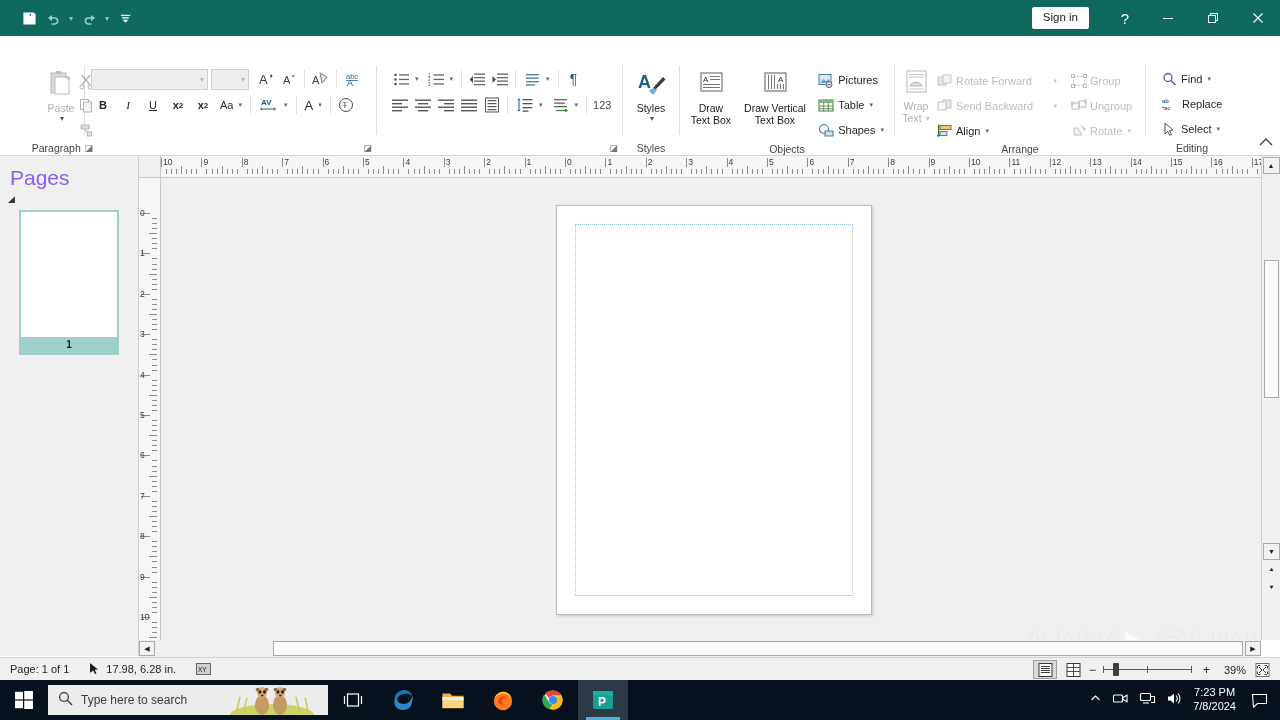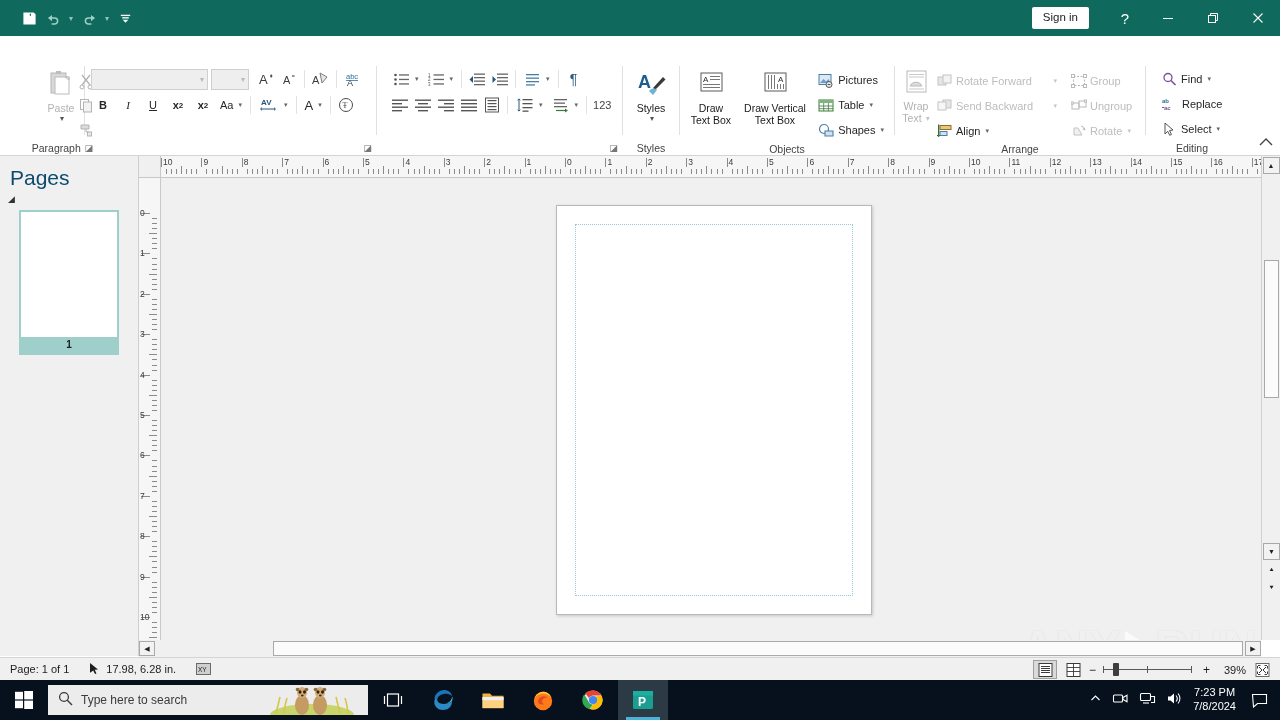--- a/index.html
+++ b/index.html
@@ -91,21 +91,21 @@
     padding-right:3px;
   }
   .combo .cv { font-size:8px; color:#b9b9b9; }
 
   
   .pages-panel {
     position:absolute; left:0; top:156px; width:139px; height:500px;
     background:#f0f0f0; border-right:1px solid #cfcfcf;
   }
   .pages-title {
-    color:#0c4a6e; font-size:21px; padding:10px 0 0 10px; font-weight:normal;
+    color:#8b5cf6; font-size:21px; padding:10px 0 0 10px; font-weight:normal;
   }
   .collapse-arrow { padding:4px 0 0 8px; color:#333; font-size:9px; }
   .thumb-wrap {
     margin:6px 0 0 19px; width:100px; background:#9ecfca; padding:2px;
   }
   .thumb-page { background:#ffffff; height:125px; }
   .thumb-num { text-align:center; font-size:10px; color:#1d1d1d; padding:2px 0 3px; font-weight:bold; }
 
   
   .ruler-corner {
@@ -186,21 +186,21 @@
   }
   .wm-tri { width:0;height:0;border-left:26px solid rgba(255,255,255,.72); border-top:16px solid transparent; border-bottom:16px solid transparent; }
 
   
   .taskbar {
     position:absolute; left:0; top:680px; width:1280px; height:40px;
     background:#07111d; display:flex; align-items:center;
   }
   .startbtn { width:48px; height:40px; display:flex; align-items:center; justify-content:center; }
   .searchbox {
-    width:320px; height:30px; background:#ececec; display:flex; align-items:center;
+    width:280px; height:30px; background:#ececec; display:flex; align-items:center;
     gap:8px; padding-left:10px; position:relative; overflow:hidden;
   }
   .searchbox .ph { font-size:12px; color:#3a3a3a; }
   .meerkat { position:absolute; right:10px; bottom:0; width:92px; height:30px; }
   .tbicon { width:50px; height:40px; display:flex; align-items:center; justify-content:center; position:relative; }
   .tbicon.active { background:#2c3a46; }
   .tbicon.active::after {
     content:''; position:absolute; bottom:0; left:8px; right:8px; height:3px; background:#4db2d8;
   }
   .tray { position:absolute; right:0; top:0; height:40px; display:flex; align-items:center; color:#fff; gap:10px; padding-right:8px; }

